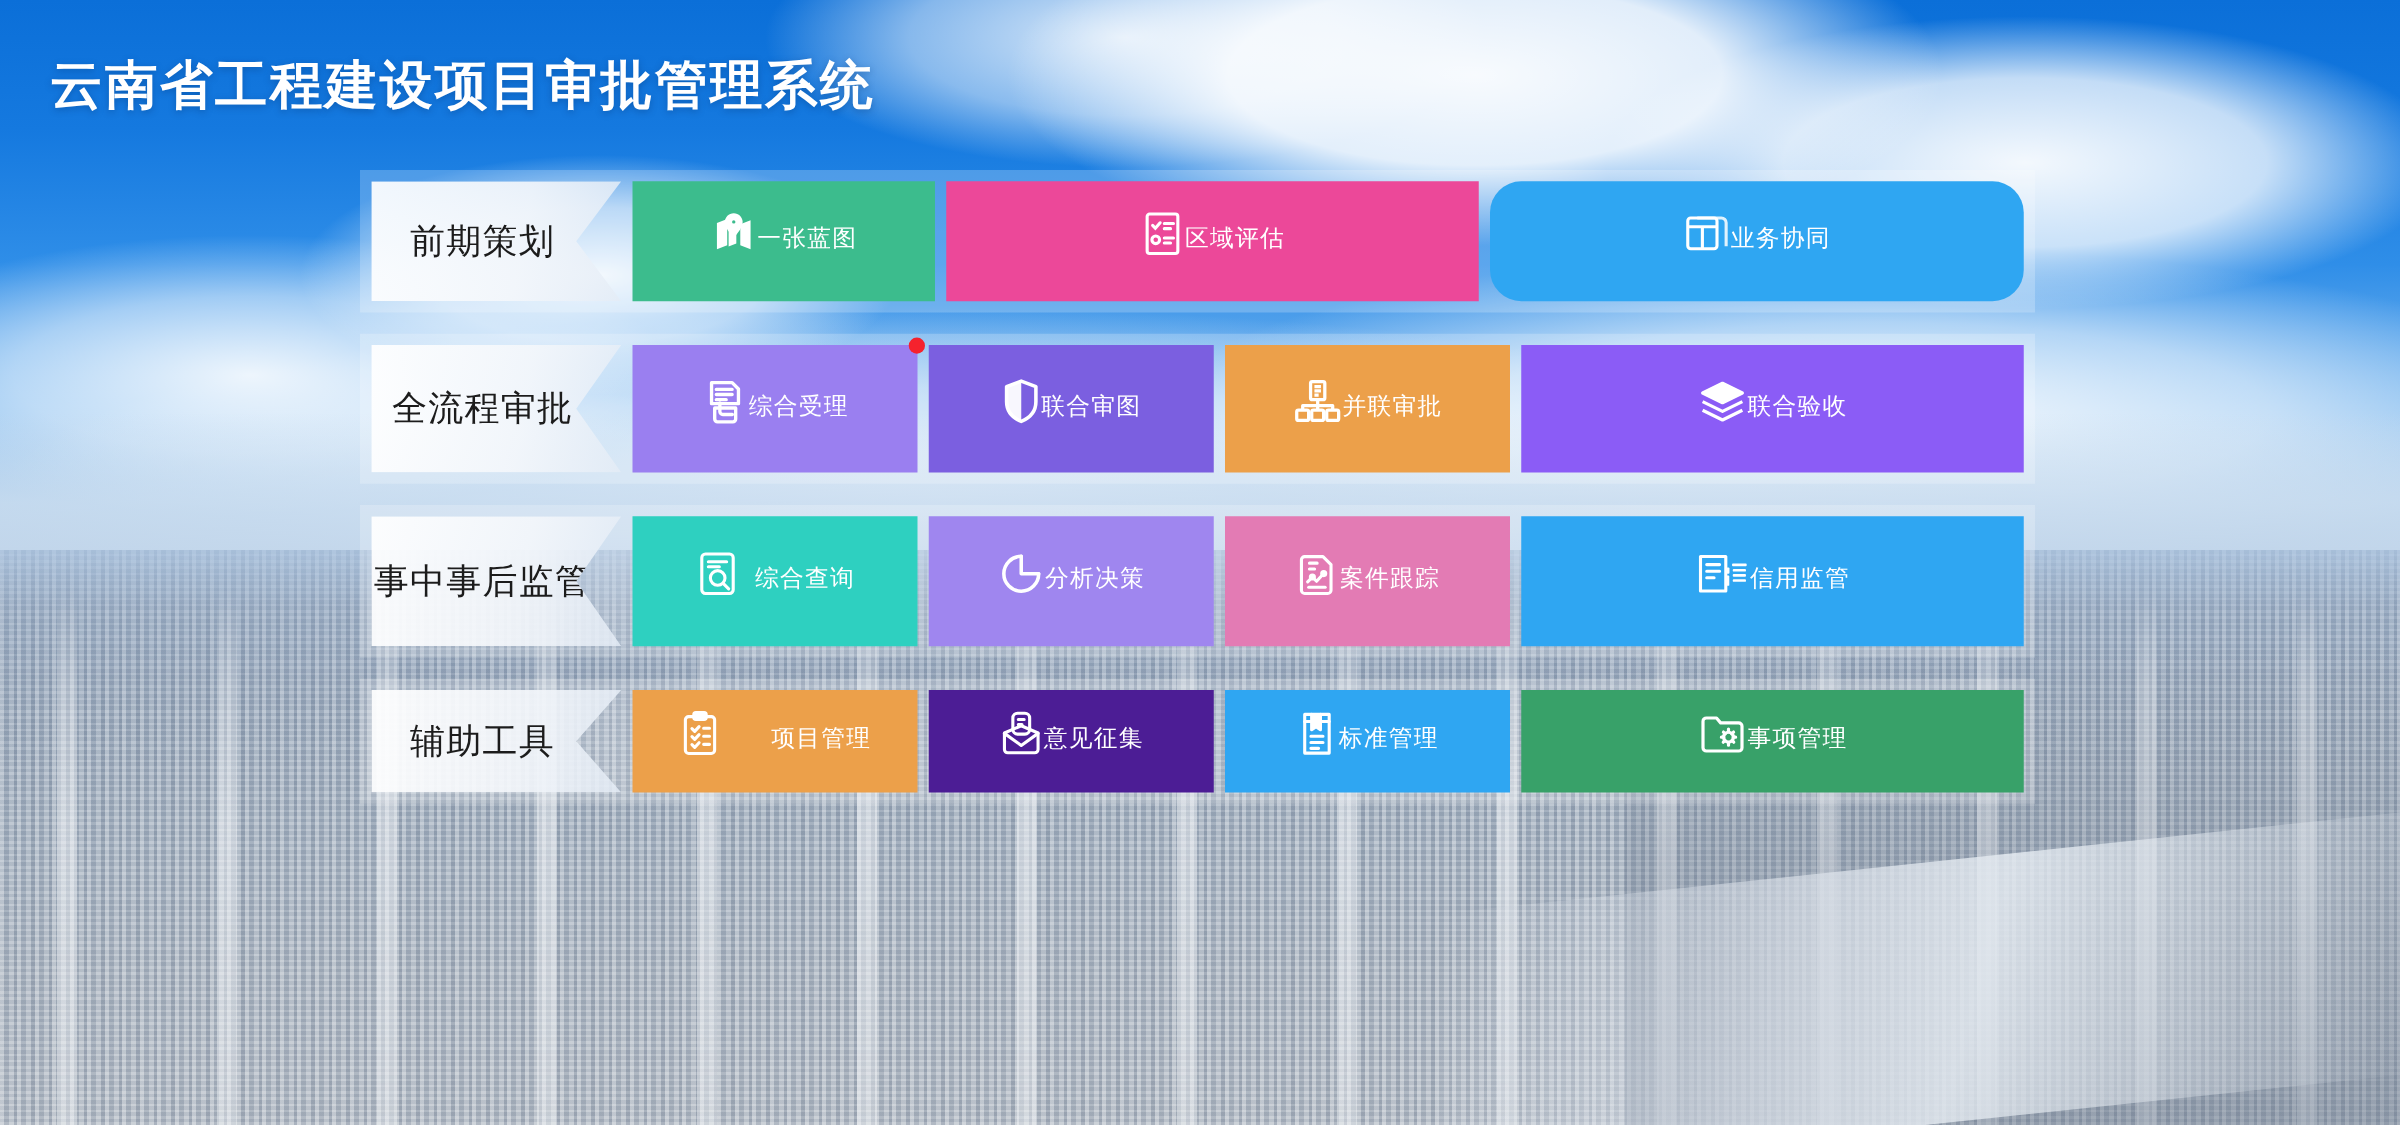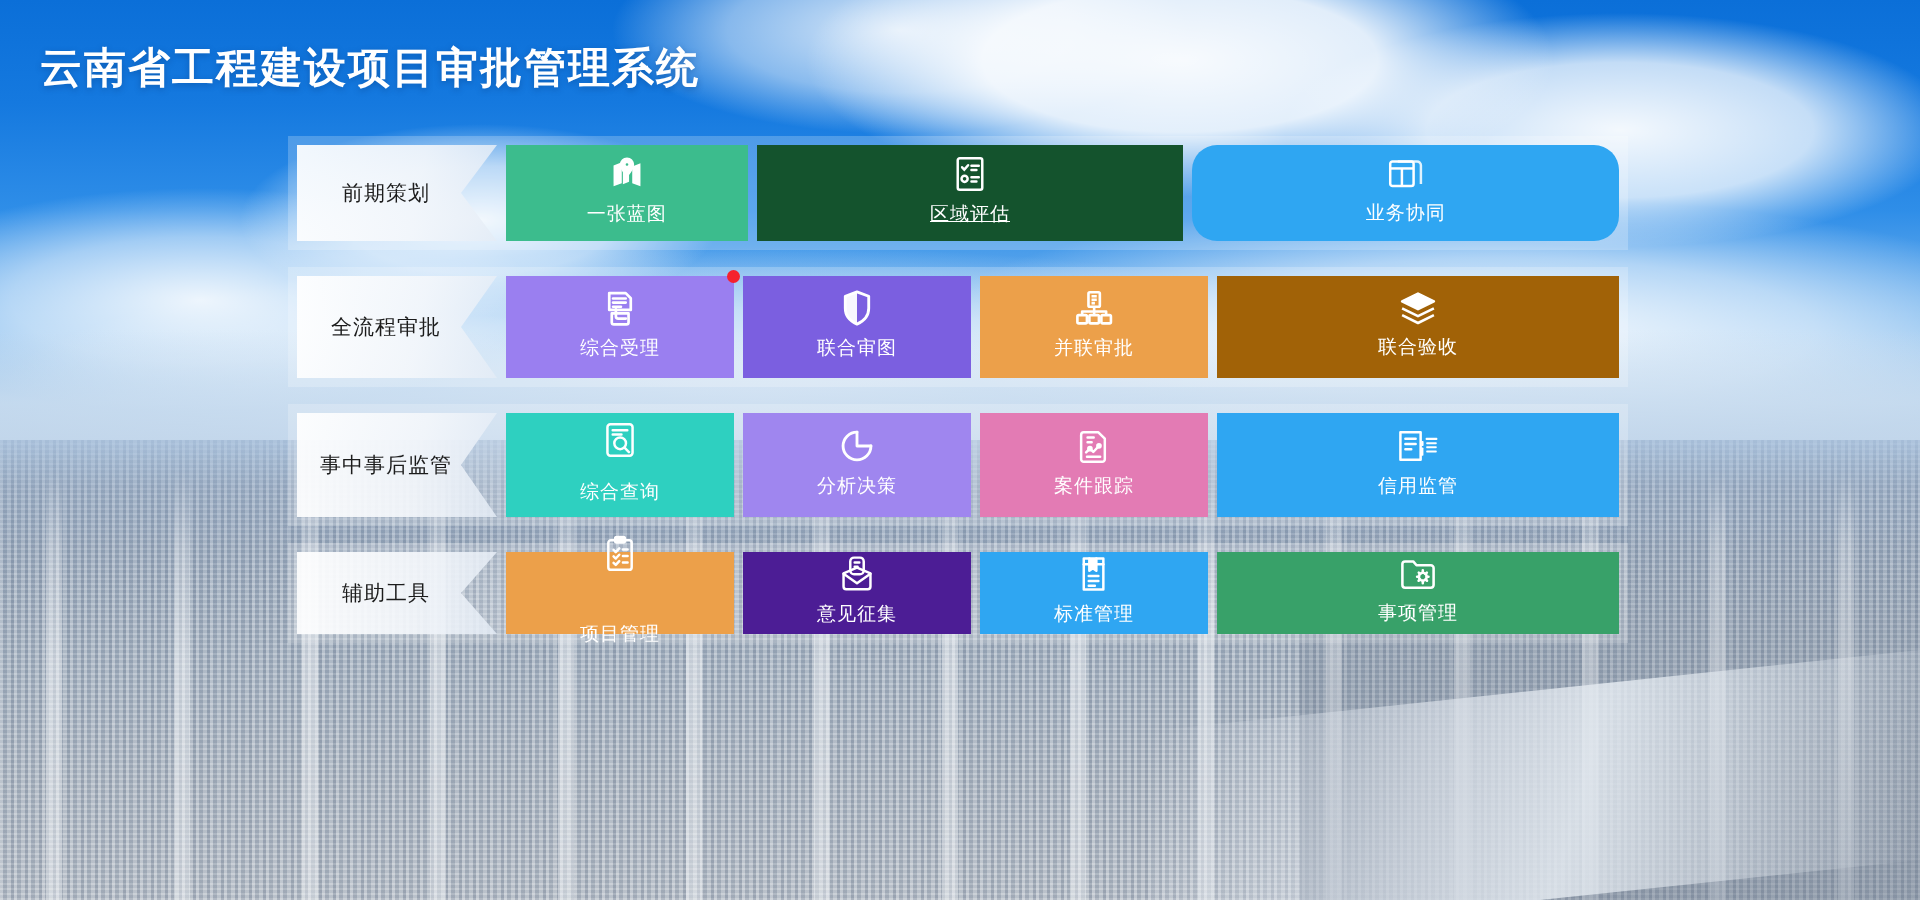--- a/index.html
+++ b/index.html
@@ -120,39 +120,39 @@
 
   .row-label {
     position: relative;
     width: 200px;
     flex: 0 0 200px;
     display: flex;
     align-items: center;
     justify-content: center;
     background: linear-gradient(100deg, rgba(255,255,255,.93) 0%, rgba(244,247,251,.90) 60%, rgba(228,236,246,.82) 100%);
     color: #1c1c1c;
-    font-size: 21px;
+    font-size: 28px;
     font-weight: 500;
     letter-spacing: 1px;
     clip-path: polygon(0 0, 100% 0, 82% 50%, 100% 100%, 0 100%);
     padding-right: 22px;
     box-sizing: border-box;
   }
 
   .cards {
     display: flex;
     flex: 1 1 auto;
     gap: 9px;
     margin-left: 9px;
   }
 
   .card {
     position: relative;
     display: flex;
-    flex-direction: column;
+    flex-direction: row;
     align-items: center;
     justify-content: center;
     color: #ffffff;
     cursor: pointer;
     box-sizing: border-box;
     padding: 6px 4px 10px;
   }
   .card .ic {
     display: block;
     margin-bottom: 8px;
@@ -208,21 +208,21 @@
               <svg width="38" height="38" viewBox="0 0 24 24" fill="none" stroke="#fff" stroke-width="1.7">
       <path d="M3.5 6.6 8.7 4.6v13.2L3.5 19.8z" fill="#fff" stroke="none"></path>
       <path d="M15.3 7.2v10.6l5.2 2V5.2l-5.2 2z" fill="#fff" stroke="none"></path>
       <path d="M9.4 8.4v10l3.9-1.5v-9z" fill="#fff" stroke="none"></path>
       <path d="M12 1.6c-2.5 0-4.5 2-4.5 4.5 0 3.3 4.5 8 4.5 8s4.5-4.7 4.5-8c0-2.5-2-4.5-4.5-4.5z" fill="#fff" stroke="none"></path>
       <circle cx="12" cy="6" r="1.7" fill="#3cbc8d"></circle>
     </svg>
             </span>
             <span class="cap">一张蓝图</span>
           </div>
-          <div class="card" style="background: #14532d; flex: 43 0 0px; text-decoration: underline;">
+          <div class="card" style="background: #ec4899; flex: 43 0 0px;">
             <span class="ic">
               <svg width="36" height="38" viewBox="0 0 24 26" fill="none" stroke="#fff" stroke-width="1.7" stroke-linecap="round">
       <rect x="3.6" y="2.2" width="16.8" height="21.6" rx="1.4"></rect>
       <path d="M6.6 8.4l1.5 1.6 2.6-3"></path>
       <path d="M13 7.4h5M13 10.2h3.4"></path>
       <circle cx="8.3" cy="16.3" r="2.1"></circle>
       <path d="M13 15.3h5M13 18.1h3.4"></path>
     </svg>
             </span>
             <span class="cap">区域评估</span>
@@ -272,21 +272,21 @@
       <rect x="9.4" y="1.8" width="7.4" height="9.4" rx=".9"></rect>
       <path d="M11.4 4.4h3.4M11.4 6.6h3.4M11.4 8.8h2.2"></path>
       <path d="M13.1 11.2v3.1M5.3 16.4v-2.1h15.6v2.1M13.1 14.3v2.1"></path>
       <rect x="2.2" y="16.6" width="6.2" height="5.4" rx=".9"></rect>
       <rect x="10" y="16.6" width="6.2" height="5.4" rx=".9"></rect>
       <rect x="17.8" y="16.6" width="6.2" height="5.4" rx=".9"></rect>
     </svg>
             </span>
             <span class="cap">并联审批</span>
           </div>
-          <div class="card" style="background: #a16207; flex: 43 0 0px;">
+          <div class="card" style="background: #8b5cf6; flex: 43 0 0px;">
             <span class="ic">
               <svg width="40" height="36" viewBox="0 0 26 24" fill="none" stroke="#fff" stroke-width="1.7" stroke-linejoin="round">
       <path d="M13 2.4 2.4 7.6 13 12.8l10.6-5.2z" fill="#fff" stroke="#fff"></path>
       <path d="M2.4 12.2 13 17.4l10.6-5.2"></path>
       <path d="M2.4 16.8 13 22l10.6-5.2"></path>
     </svg>
             </span>
             <span class="cap">联合验收</span>
           </div>
         </div>

